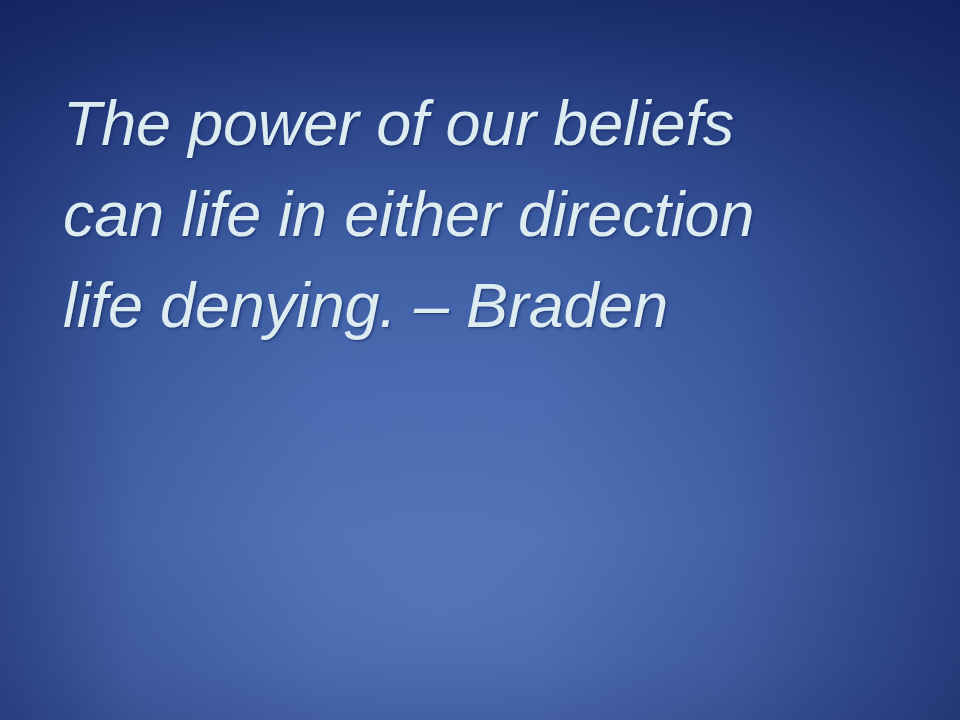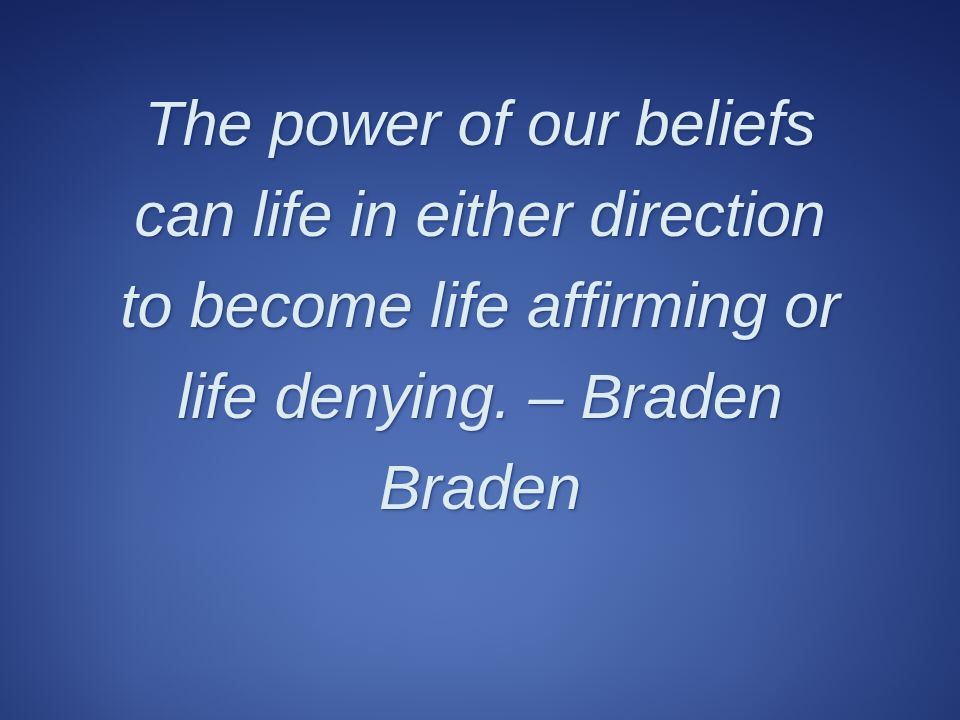--- a/index.html
+++ b/index.html
@@ -64,22 +64,21 @@
         rgba(14,28,86,0.40) 94%,
         rgba(14,28,86,0.50) 100%);
   }
 
   
   #quote-block {
     position: absolute;
     left: 0;
     right: 0;
     top: 78px;
-    padding: 0 88px;
-    text-align: center;
+    padding: 0 63px;
     box-sizing: border-box;
   }
 
   .quote-line {
     display: block;
     font-style: italic;
     font-weight: 400;
     font-size: 63px;
     line-height: 91px;
     letter-spacing: -0.2px;
@@ -95,18 +94,16 @@
 
 <div id="slide">
 
   <div id="bg-radial"></div>
   <div id="bg-corner-shade"></div>
   <div id="bg-side-shade"></div>
 
   <div id="quote-block">
     <span class="quote-line">The power of our beliefs</span>
     <span class="quote-line">can life in either direction</span>
-    <span class="quote-line">to become life affirming or</span>
     <span class="quote-line">life denying. – Braden</span>
-    <span class="quote-line">Braden</span>
   </div>
 
 </div>
 
 </body></html>

